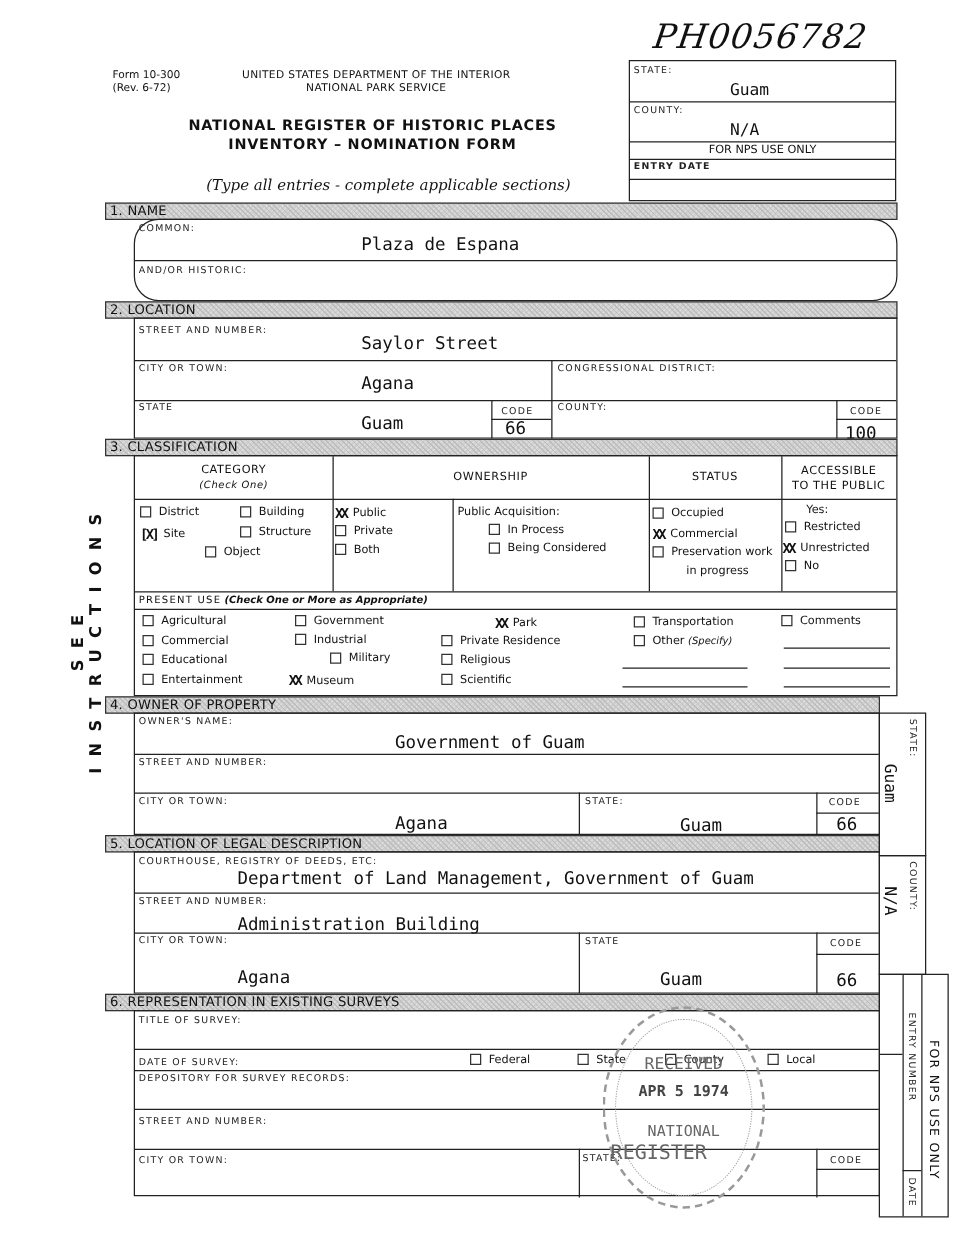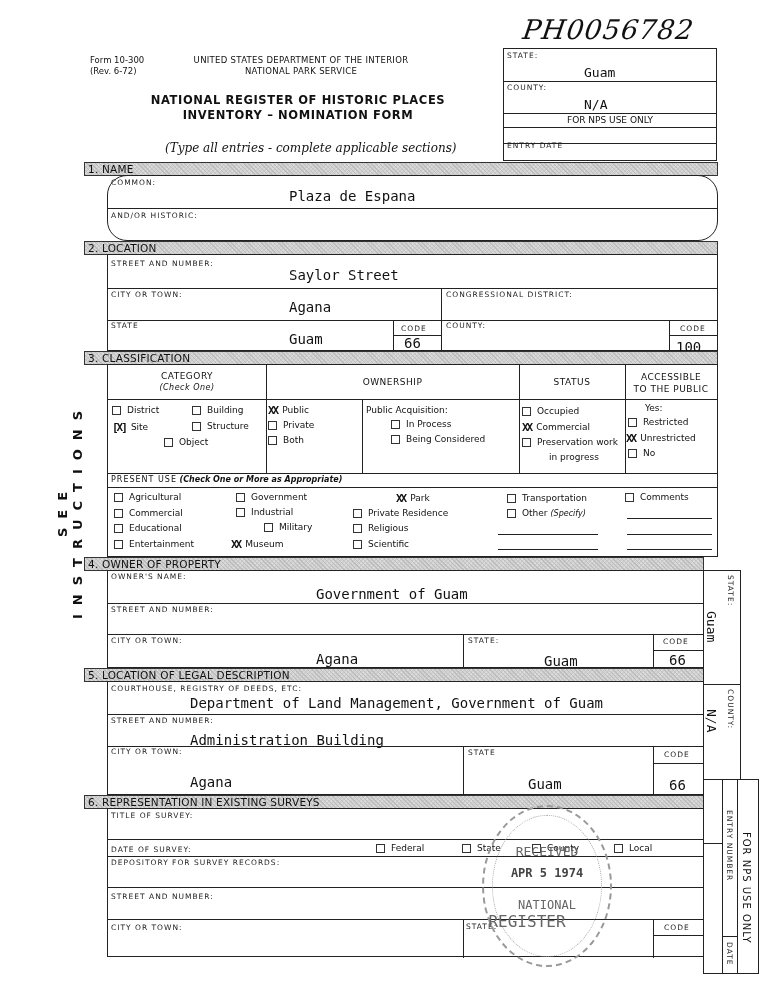--- a/index.html
+++ b/index.html
@@ -43,21 +43,21 @@
 
 <div class="abs box" style="left:503px;top:48px;width:214px;height:113px;">
   <div class="abs lbl" style="left:3px;top:2px;">STATE:</div>
   <div class="abs typed" style="left:80px;top:16px;font-size:13px;">Guam</div>
   <div class="hl" style="left:0;top:32px;width:212px;"></div>
   <div class="abs lbl" style="left:3px;top:34px;">COUNTY:</div>
   <div class="abs typed" style="left:80px;top:48px;font-size:13px;">N/A</div>
   <div class="hl" style="left:0;top:64px;width:212px;"></div>
   <div class="abs" style="left:0;top:66px;width:212px;text-align:center;font-size:9px;font-family:'DejaVu Sans',sans-serif;">FOR NPS USE ONLY</div>
   <div class="hl" style="left:0;top:78px;width:212px;"></div>
-  <div class="abs lbl" style="left:3px;top:92px;">ENTRY DATE</div>
+  <div class="abs lbl" style="left:3px;top:79px;font-weight:bold;">ENTRY DATE</div>
   <div class="hl" style="left:0;top:94px;width:212px;"></div>
 </div>
 
 <div class="abs" style="left:55px;top:370px;height:280px;writing-mode:vertical-rl;transform:rotate(180deg);font-family:'DejaVu Sans',sans-serif;font-weight:bold;font-size:13px;letter-spacing:9px;text-align:center;">SEE INSTRUCTIONS</div>
 
 <div class="band" style="left:84px;top:162px;width:634px;">
     <span>1. NAME</span>
   </div>
 <div class="abs box" style="left:107px;top:175px;width:611px;height:66px;border-radius:20px;">
   <div class="abs lbl" style="left:3px;top:2px;">COMMON:</div>

